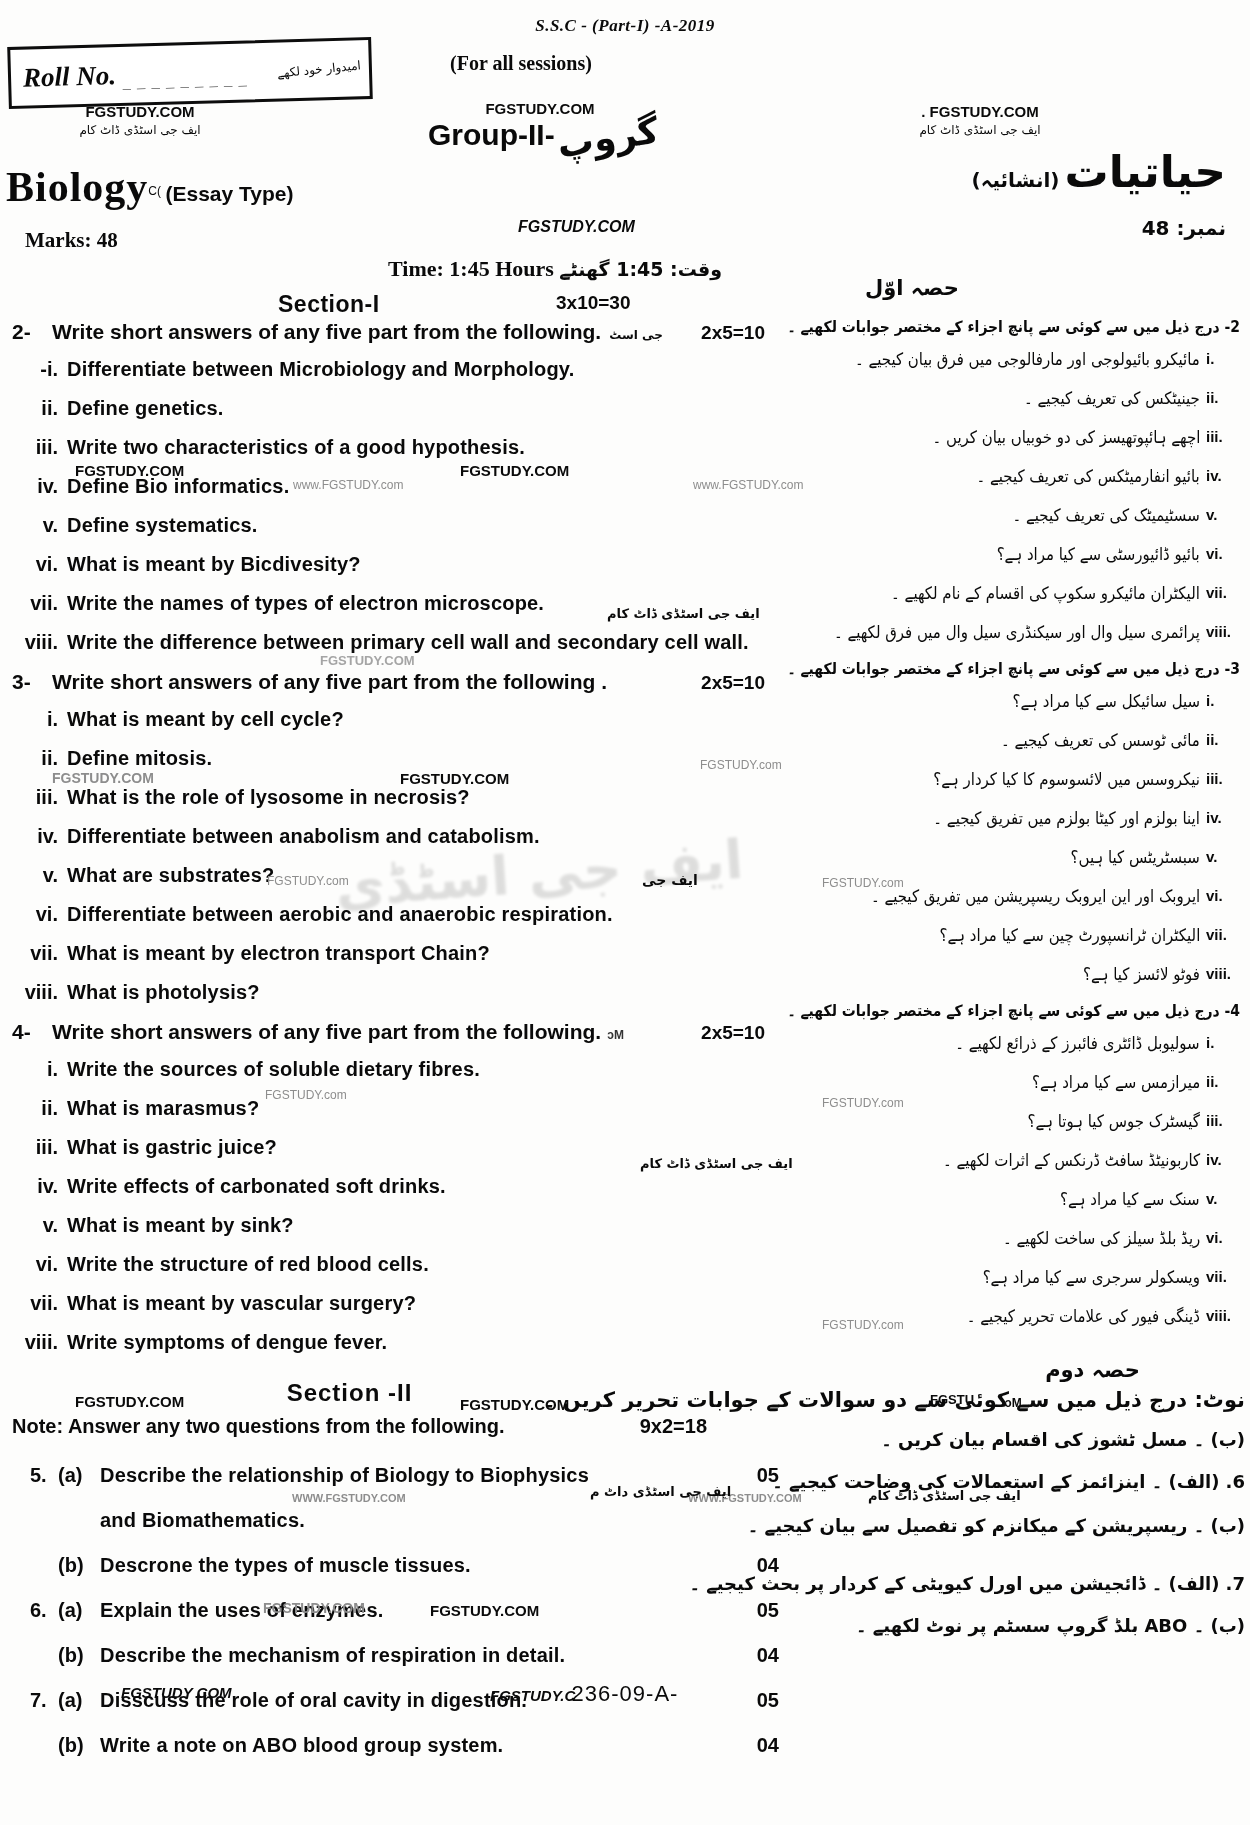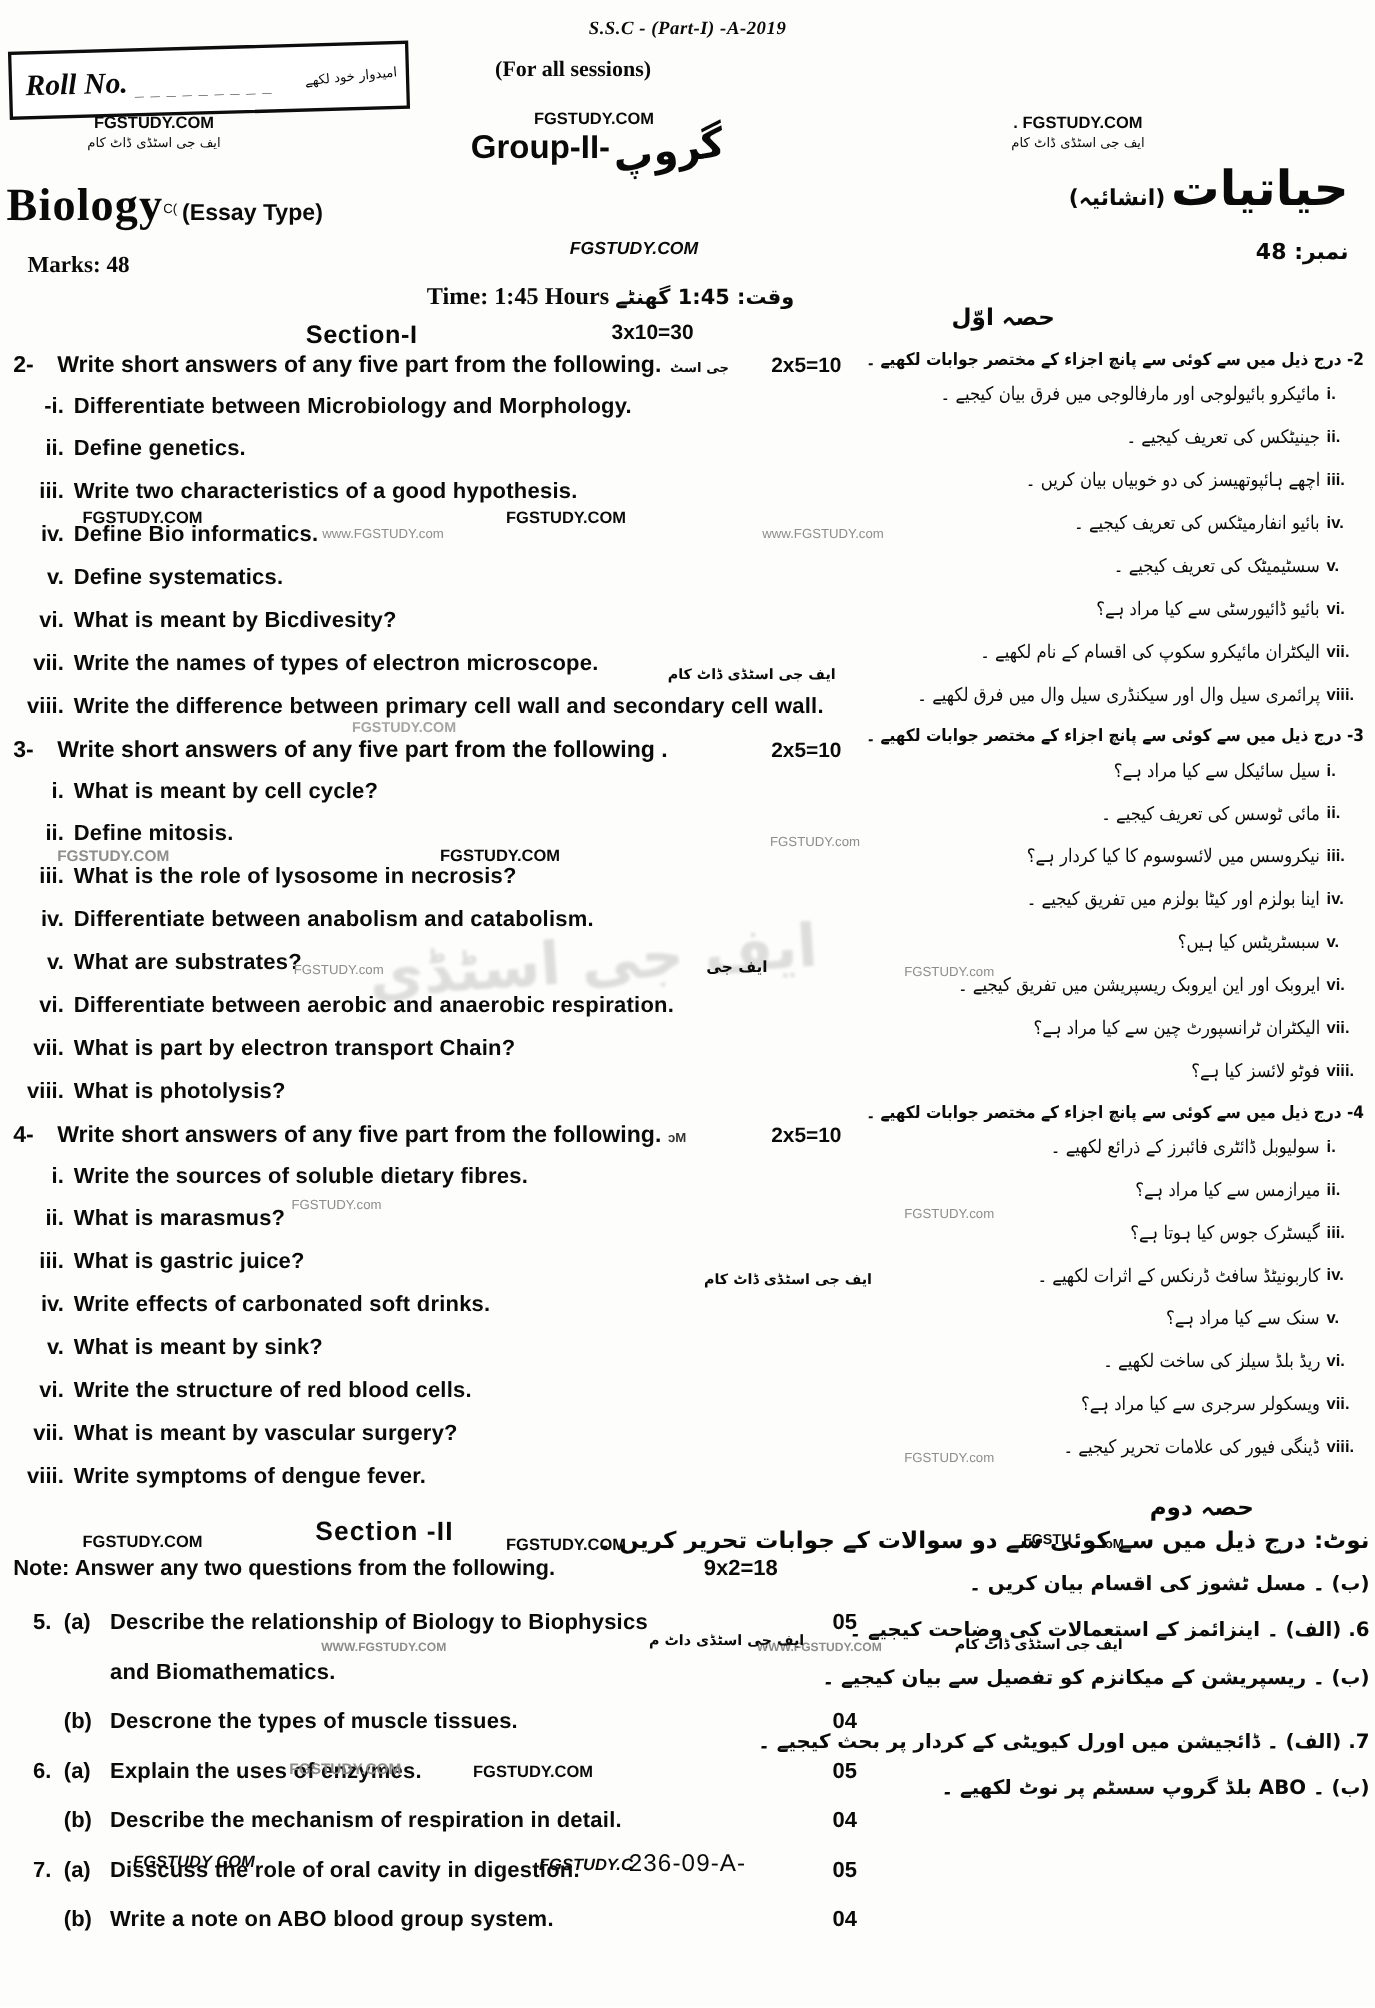--- a/index.html
+++ b/index.html
@@ -235,21 +235,21 @@
           <span class="txt">What are substrates?</span>
         </div>
 
         <div class="item">
           <span class="num">vi.</span>
           <span class="txt">Differentiate between aerobic and anaerobic respiration.</span>
         </div>
 
         <div class="item">
           <span class="num">vii.</span>
-          <span class="txt">What is part by electron transport Chain?</span>
+          <span class="txt">What is meant by electron transport Chain?</span>
         </div>
 
         <div class="item">
           <span class="num">viii.</span>
           <span class="txt">What is photolysis?</span>
         </div>
       </div>
 
     <div class="qh">
       <span class="ql">4-</span>

